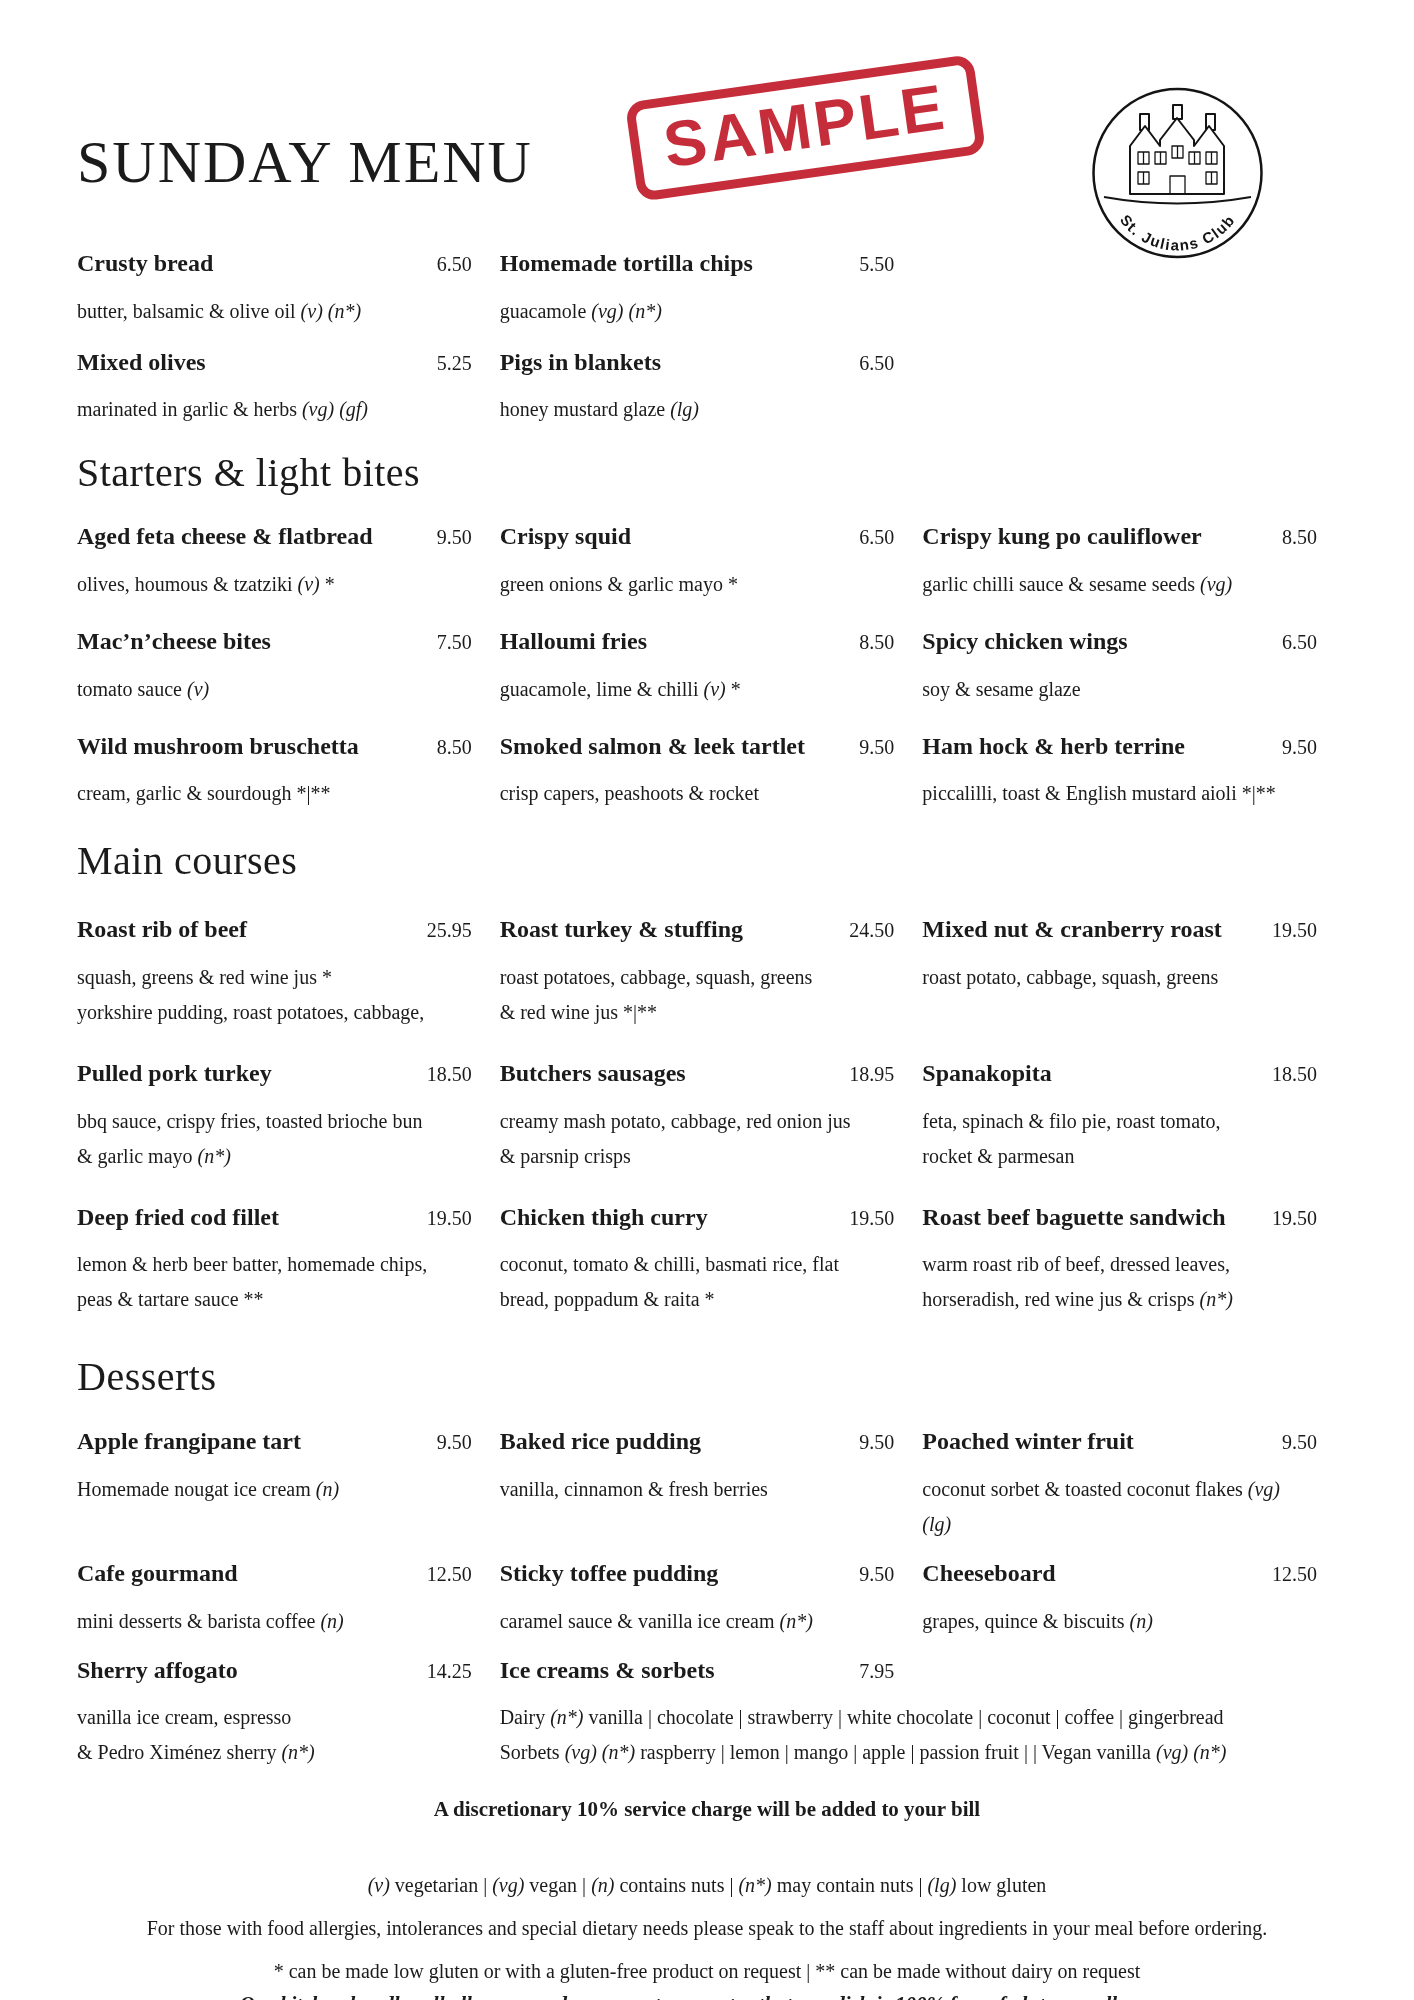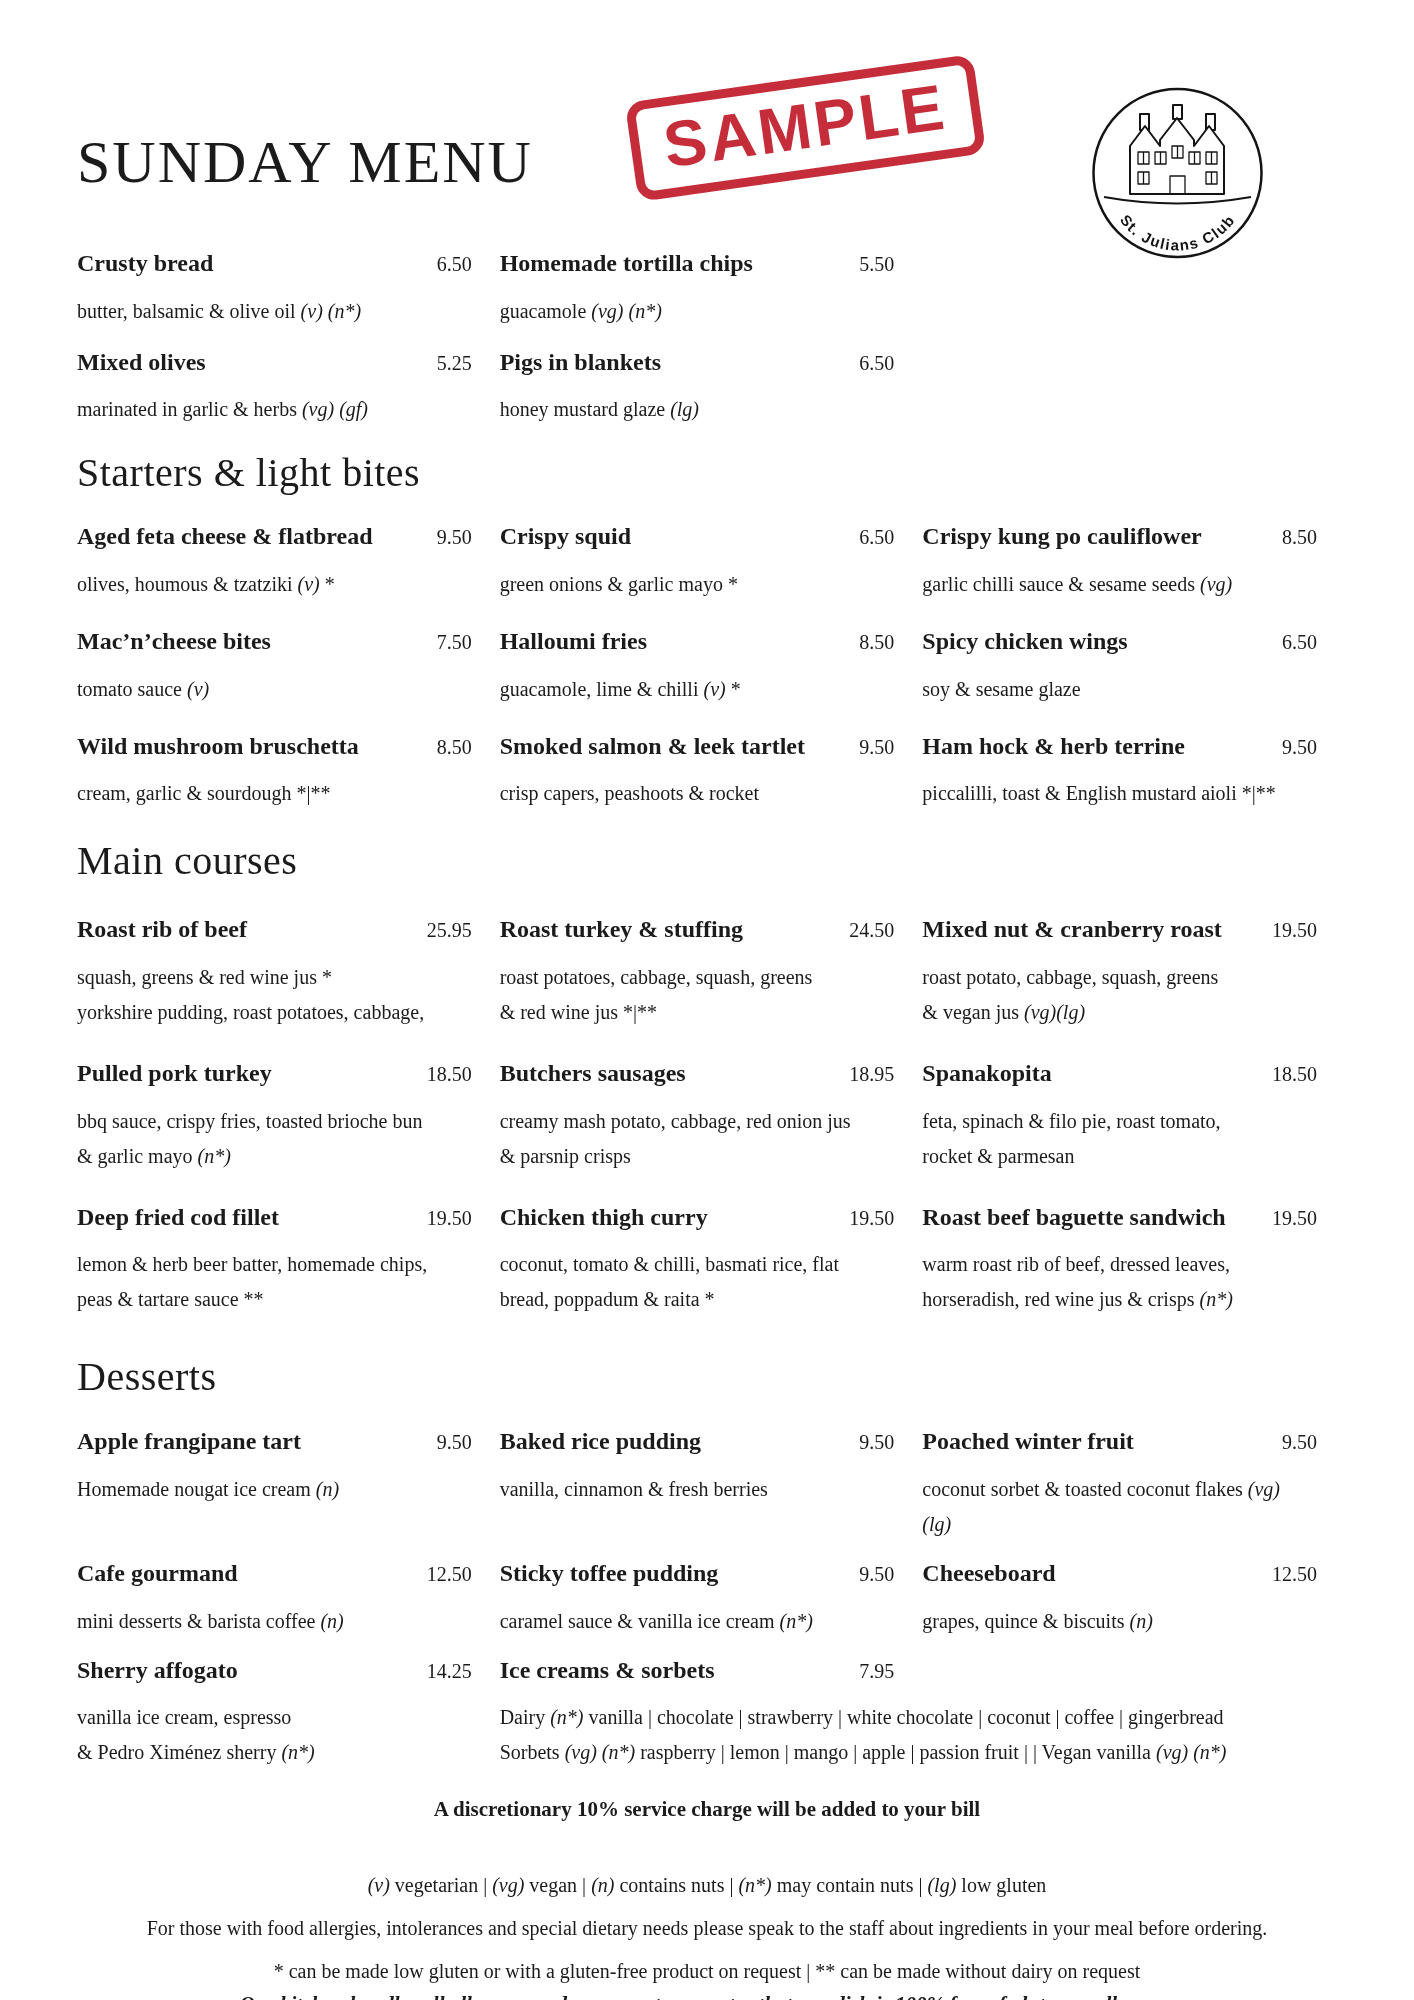--- a/index.html
+++ b/index.html
@@ -247,21 +247,20 @@
               <div class="desc-line">&amp; red wine jus *|**</div>
             </div>
           </div>
           <div class="item">
             <div class="item-head">
               <span class="item-name">Mixed nut &amp; cranberry roast</span>
               <span class="item-price">19.50</span>
             </div>
             <div class="item-desc">
               <div class="desc-line">roast potato, cabbage, squash, greens</div>
-              <div class="desc-line">&amp; vegan jus <i>(vg)</i><i>(lg)</i></div>
             </div>
           </div>
           <div class="item">
             <div class="item-head">
               <span class="item-name">Pulled pork turkey</span>
               <span class="item-price">18.50</span>
             </div>
             <div class="item-desc">
               <div class="desc-line">bbq sauce, crispy fries, toasted brioche bun</div>
               <div class="desc-line">&amp; garlic mayo <i>(n*)</i></div>

